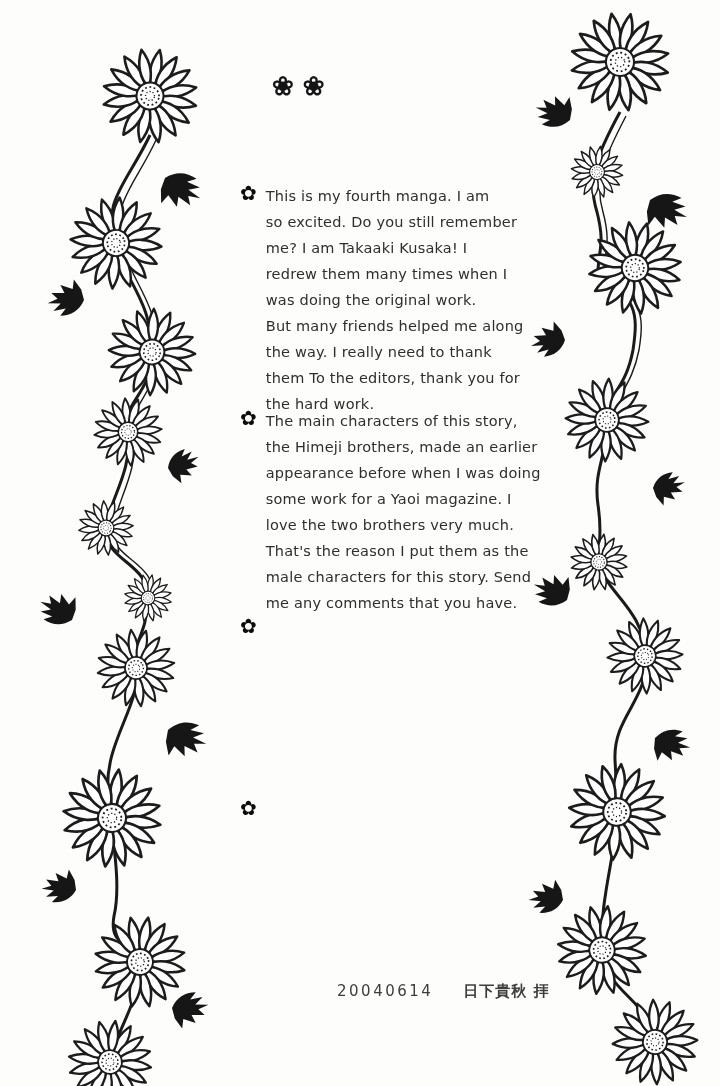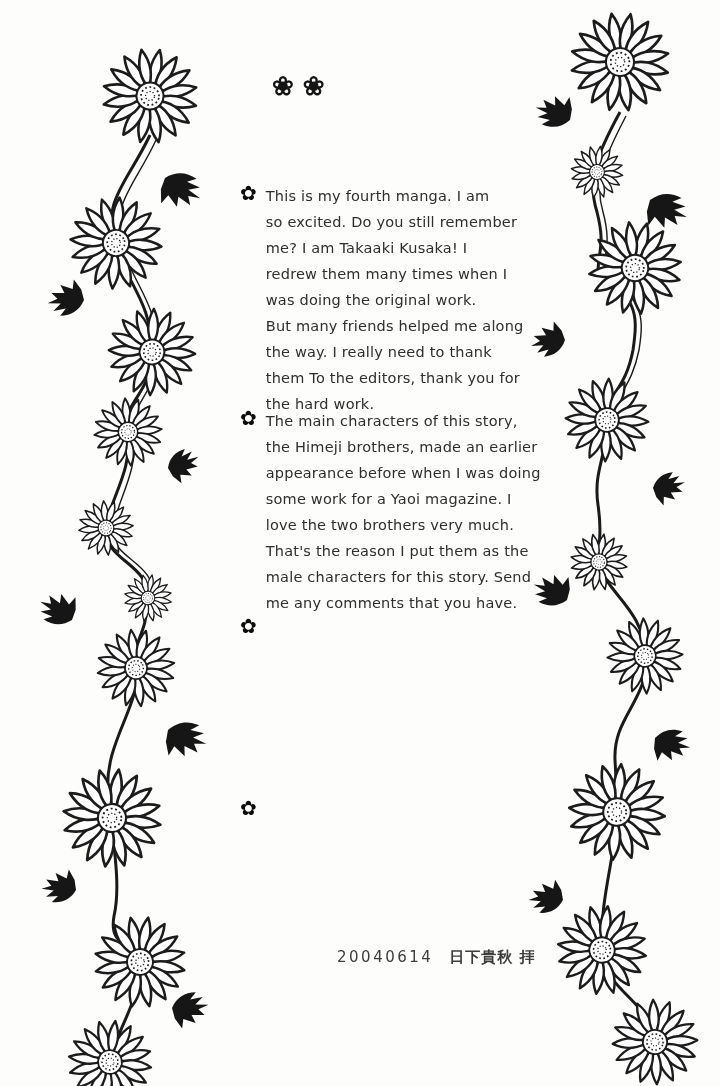--- a/index.html
+++ b/index.html
@@ -22,21 +22,21 @@
 
   .para{position:absolute;left:240px;width:335px;display:flex;gap:9px;align-items:flex-start;}
   .bullet{flex:0 0 auto;font-size:20px;line-height:20px;color:#0c0c0c;margin-top:0px;}
   .ptext{
     white-space:pre-line;font-size:14.5px;line-height:26px;
     letter-spacing:.2px;color:#2e2e2e;
   }
   .p1{top:183px}.p2{top:408px}.p3{top:616px}.p4{top:798px}
 
   .footer{
-    position:absolute;top:948px;left:337px;display:flex;gap:16px;
+    position:absolute;top:982px;left:337px;display:flex;gap:30px;
     font-size:15px;color:#3d3d3d;
   }
   .date{letter-spacing:2.5px;}
   .sig{letter-spacing:1px;font-weight:bold;}
 </style>
 </head>
 <body>
 
 <div class="page">
 

